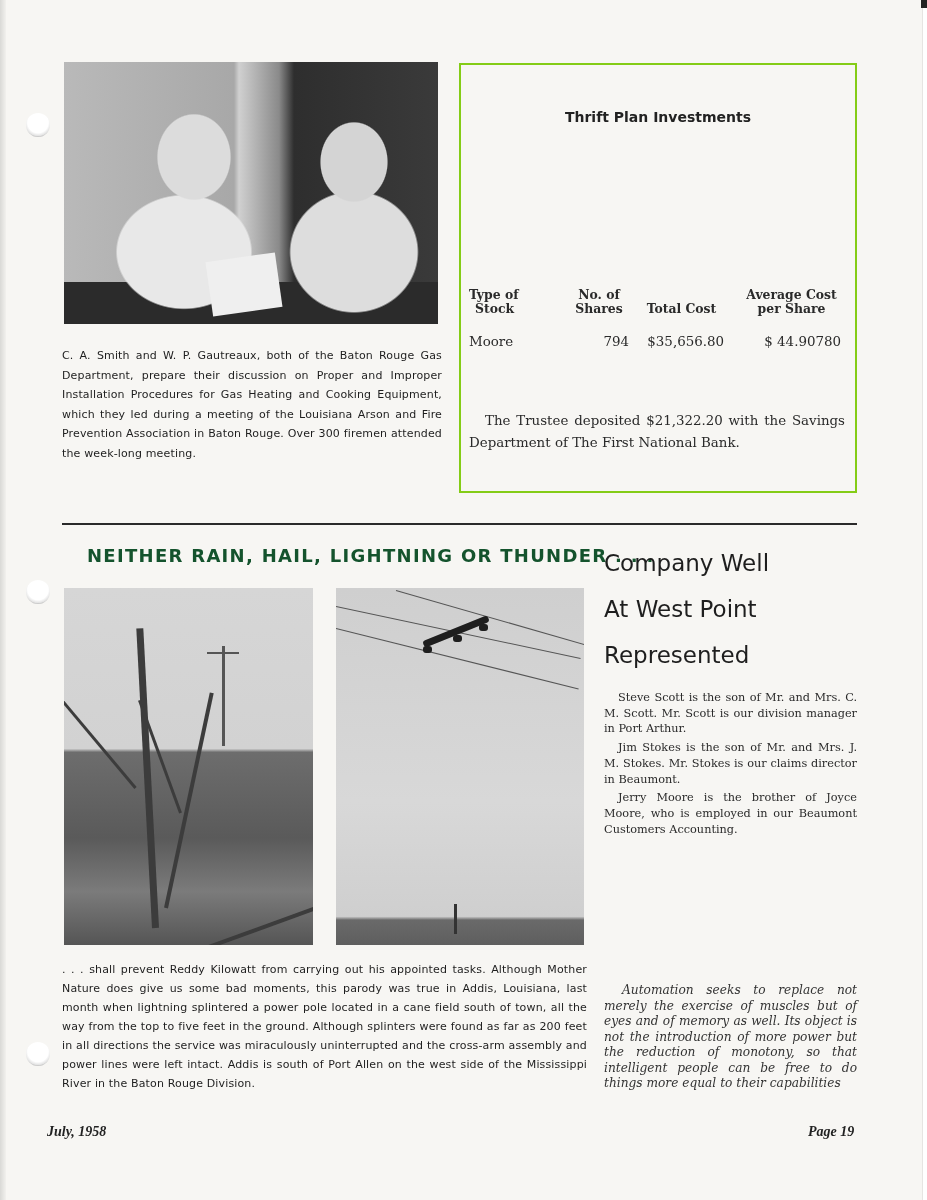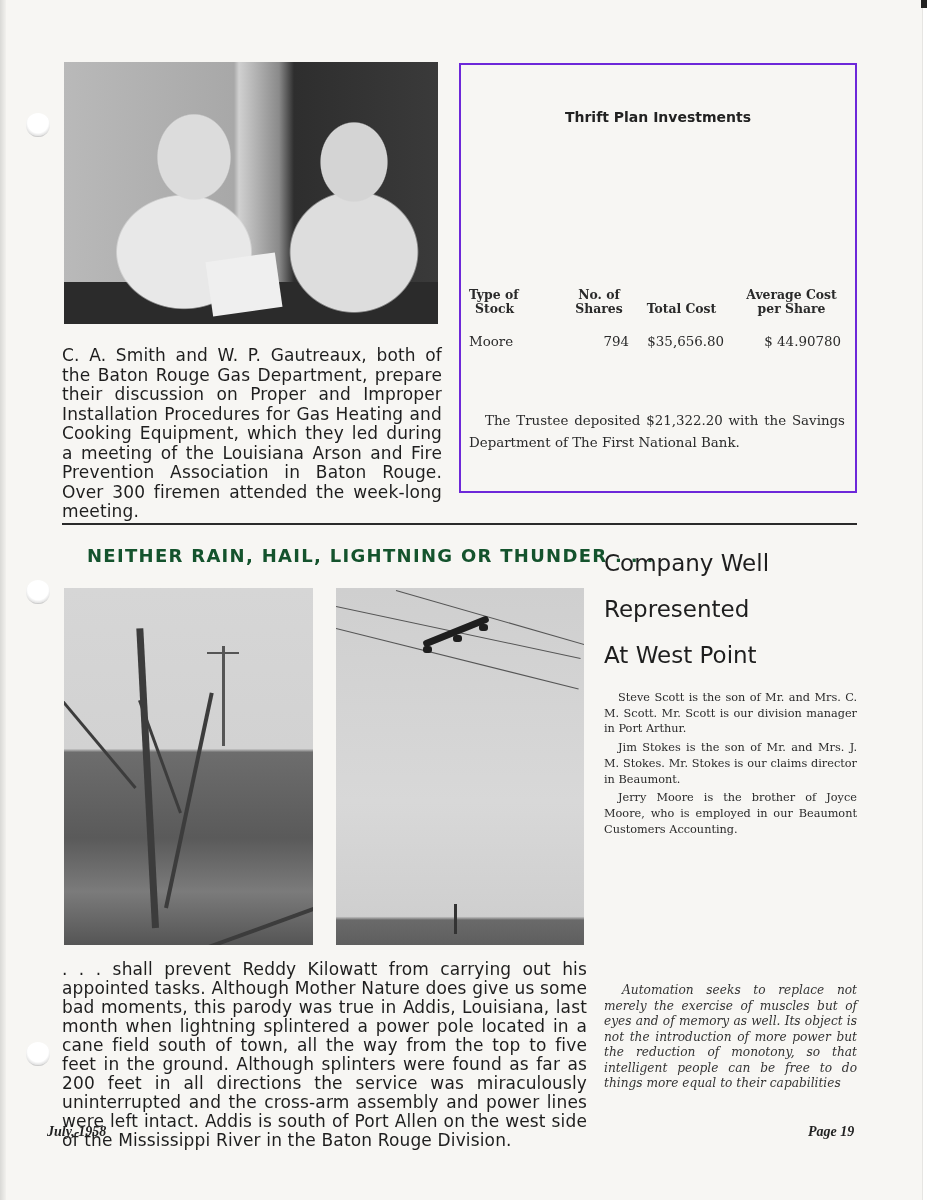--- a/index.html
+++ b/index.html
@@ -73,26 +73,26 @@
     }
     .photo-sky .insulator {
       position: absolute; width: 9px; height: 7px; background: #1e1e1e; border-radius: 3px;
     }
     .photo-sky .pole-base {
       position: absolute; left: 118px; top: 316px; width: 3px; height: 30px; background: #333;
     }
     .caption-sans {
       position: absolute;
       font-family: "DejaVu Sans", sans-serif;
-      font-size: 17px; line-height: 19.5px; letter-spacing: 0.15px;
+      font-size: 11px; line-height: 19.5px; letter-spacing: 0.15px;
       text-align: justify; color: #1e1e1e;
     }
     .thrift-box {
       position: absolute; left: 459px; top: 63px; width: 398px; height: 430px;
-      border: 2px solid #6d28d9; box-sizing: border-box;
+      border: 2px solid #84cc16; box-sizing: border-box;
     }
     .thrift-title {
       position: absolute; left: 0; right: 0; top: 44px; text-align: center;
       font-family: "DejaVu Sans", sans-serif; font-weight: bold; font-size: 14px; color: #222;
     }
     .serif-body {
       font-family: "DejaVu Serif", serif; font-size: 13.4px; line-height: 21.5px; color: #2a2a2a;
       text-align: justify;
     }
     .thrift-intro { position: absolute; left: 8px; right: 10px; top: 95px; text-indent: 16px; }
@@ -213,22 +213,22 @@
   <div class="insulator" style="left:87px; top:58px;"></div>
   <div class="insulator" style="left:117px; top:47px;"></div>
   <div class="insulator" style="left:143px; top:36px;"></div>
   <div class="pole-base"></div>
 </div>
 
 <div class="caption-sans" style="left:62px; top:960px; width:525px; line-height:19px;">. . . shall prevent Reddy Kilowatt from carrying out his appointed tasks. Although Mother Nature does give us some bad moments, this parody was true in Addis, Louisiana, last month when lightning splintered a power pole located in a cane field south of town, all the way from the top to five feet in the ground. Although splinters were found as far as 200 feet in all directions the service was miraculously uninterrupted and the cross-arm assembly and power lines were left intact. Addis is south of Port Allen on the west side of the Mississippi River in the Baton Rouge Division.</div>
 
 <div class="article-title">
   <div>Company Well</div>
+  <div>At West Point</div>
   <div>Represented</div>
-  <div>At West Point</div>
 </div>
 
 <div class="westpoint-body">
   <p>Steve Scott is the son of Mr. and Mrs. C. M. Scott. Mr. Scott is our division manager in Port Arthur.</p>
   <p>Jim Stokes is the son of Mr. and Mrs. J. M. Stokes. Mr. Stokes is our claims director in Beaumont.</p>
   <p>Jerry Moore is the brother of Joyce Moore, who is employed in our Beaumont Customers Accounting.</p>
 </div>
 
 <div class="quote">Automation seeks to replace not merely the exercise of muscles but of eyes and of memory as well. Its object is not the introduction of more power but the reduction of monotony, so that intelligent people can be free to do things more equal to their capabilities</div>
 

